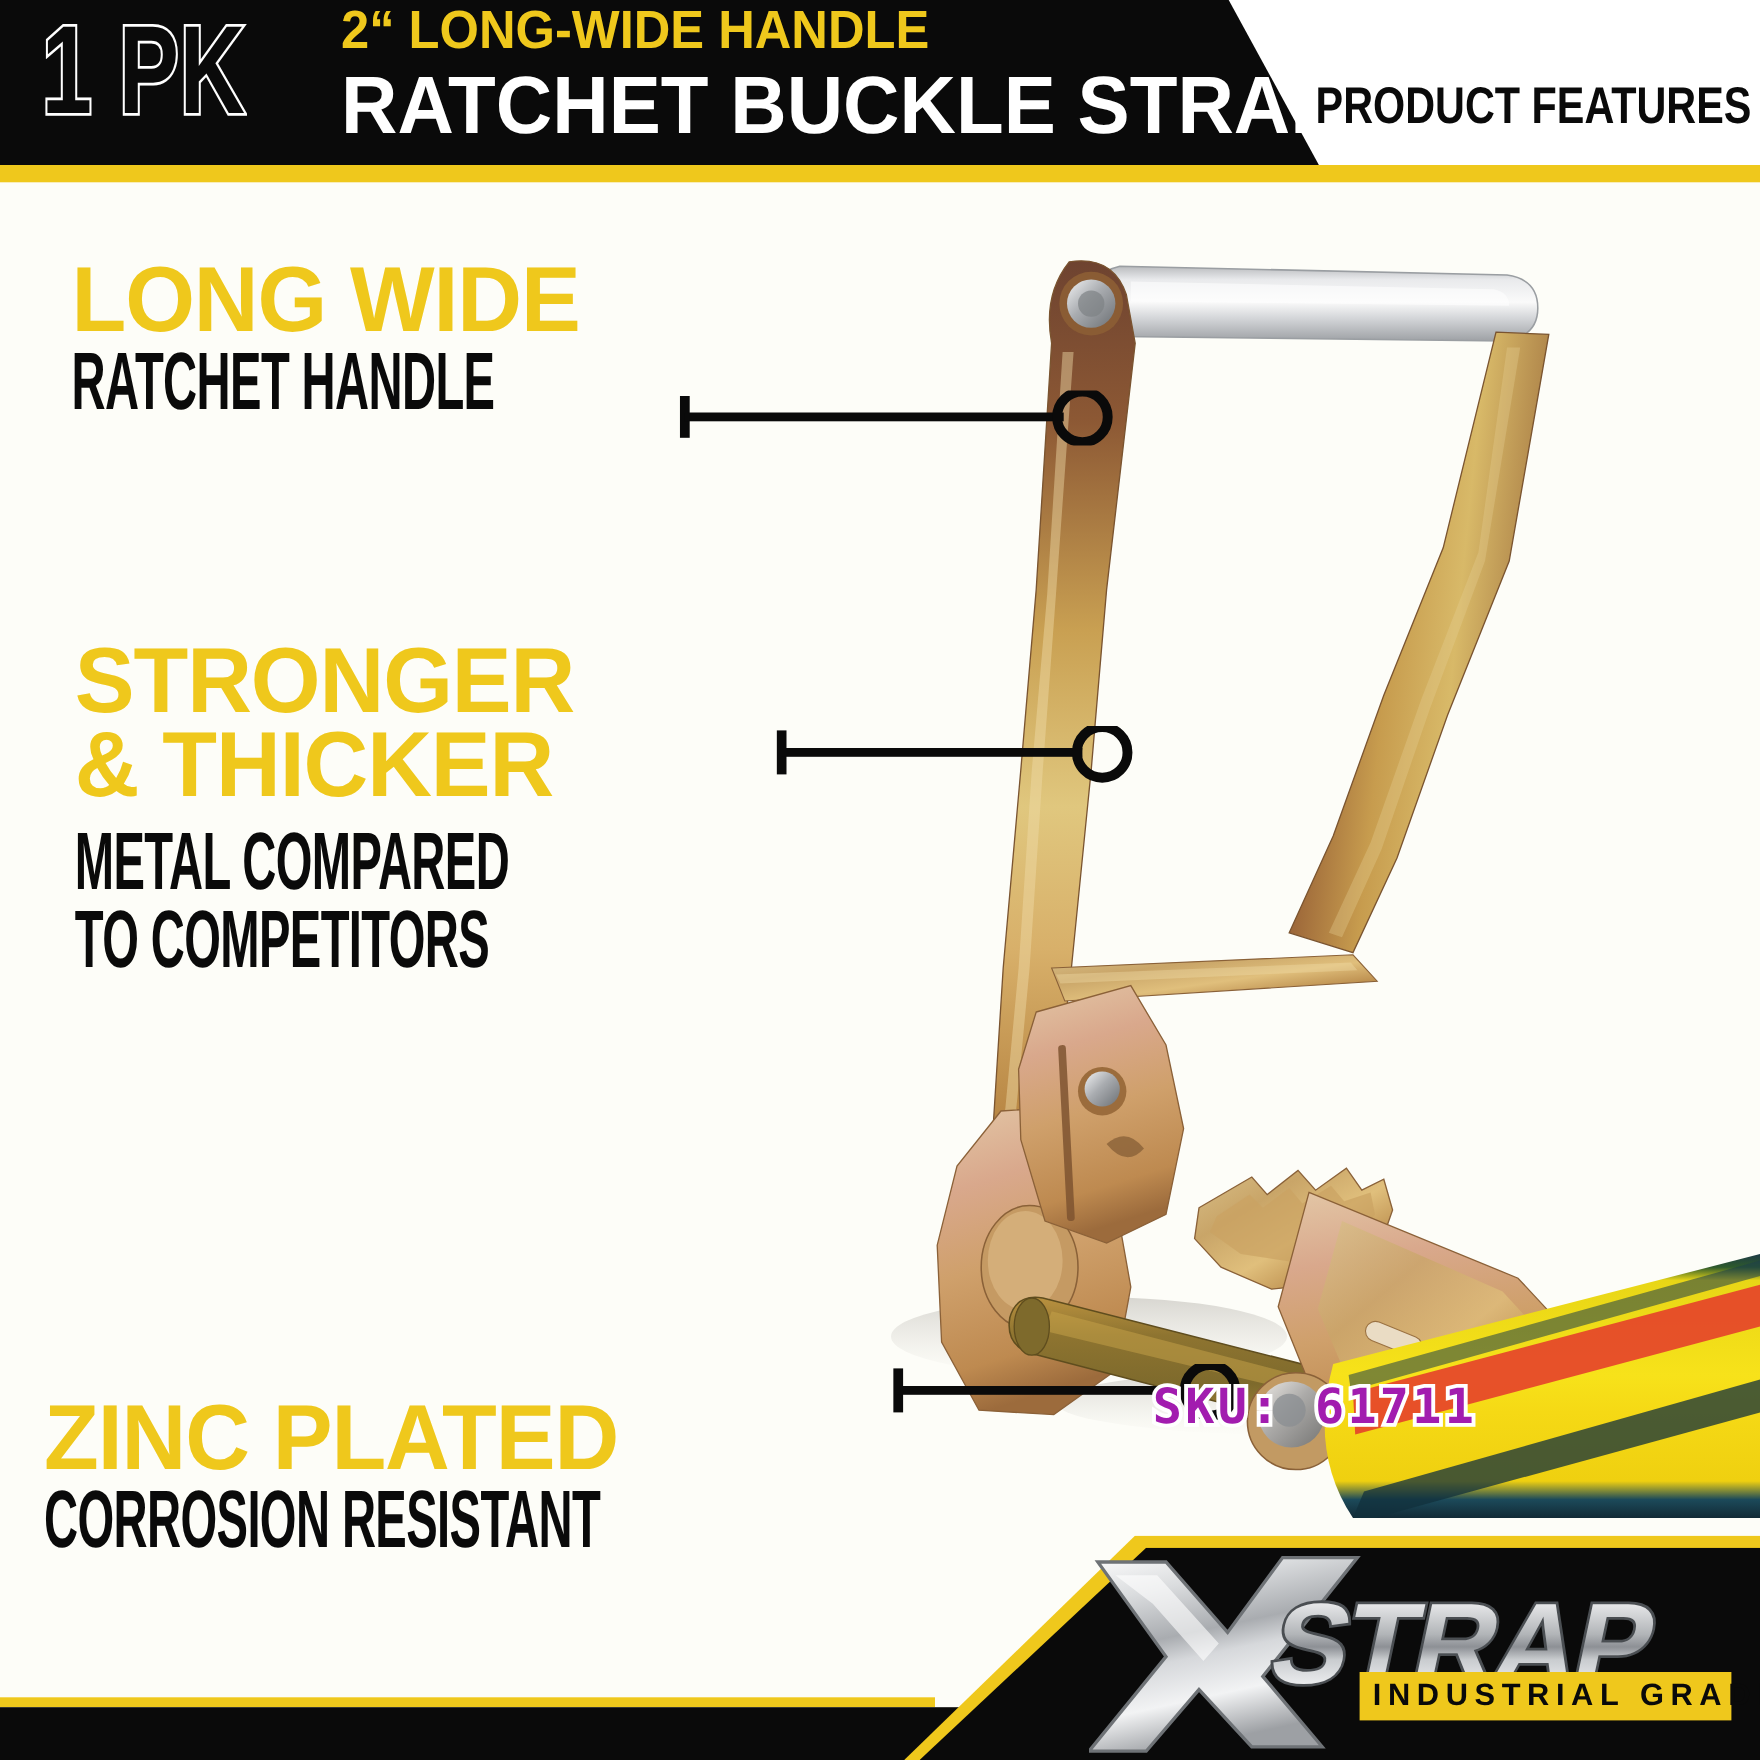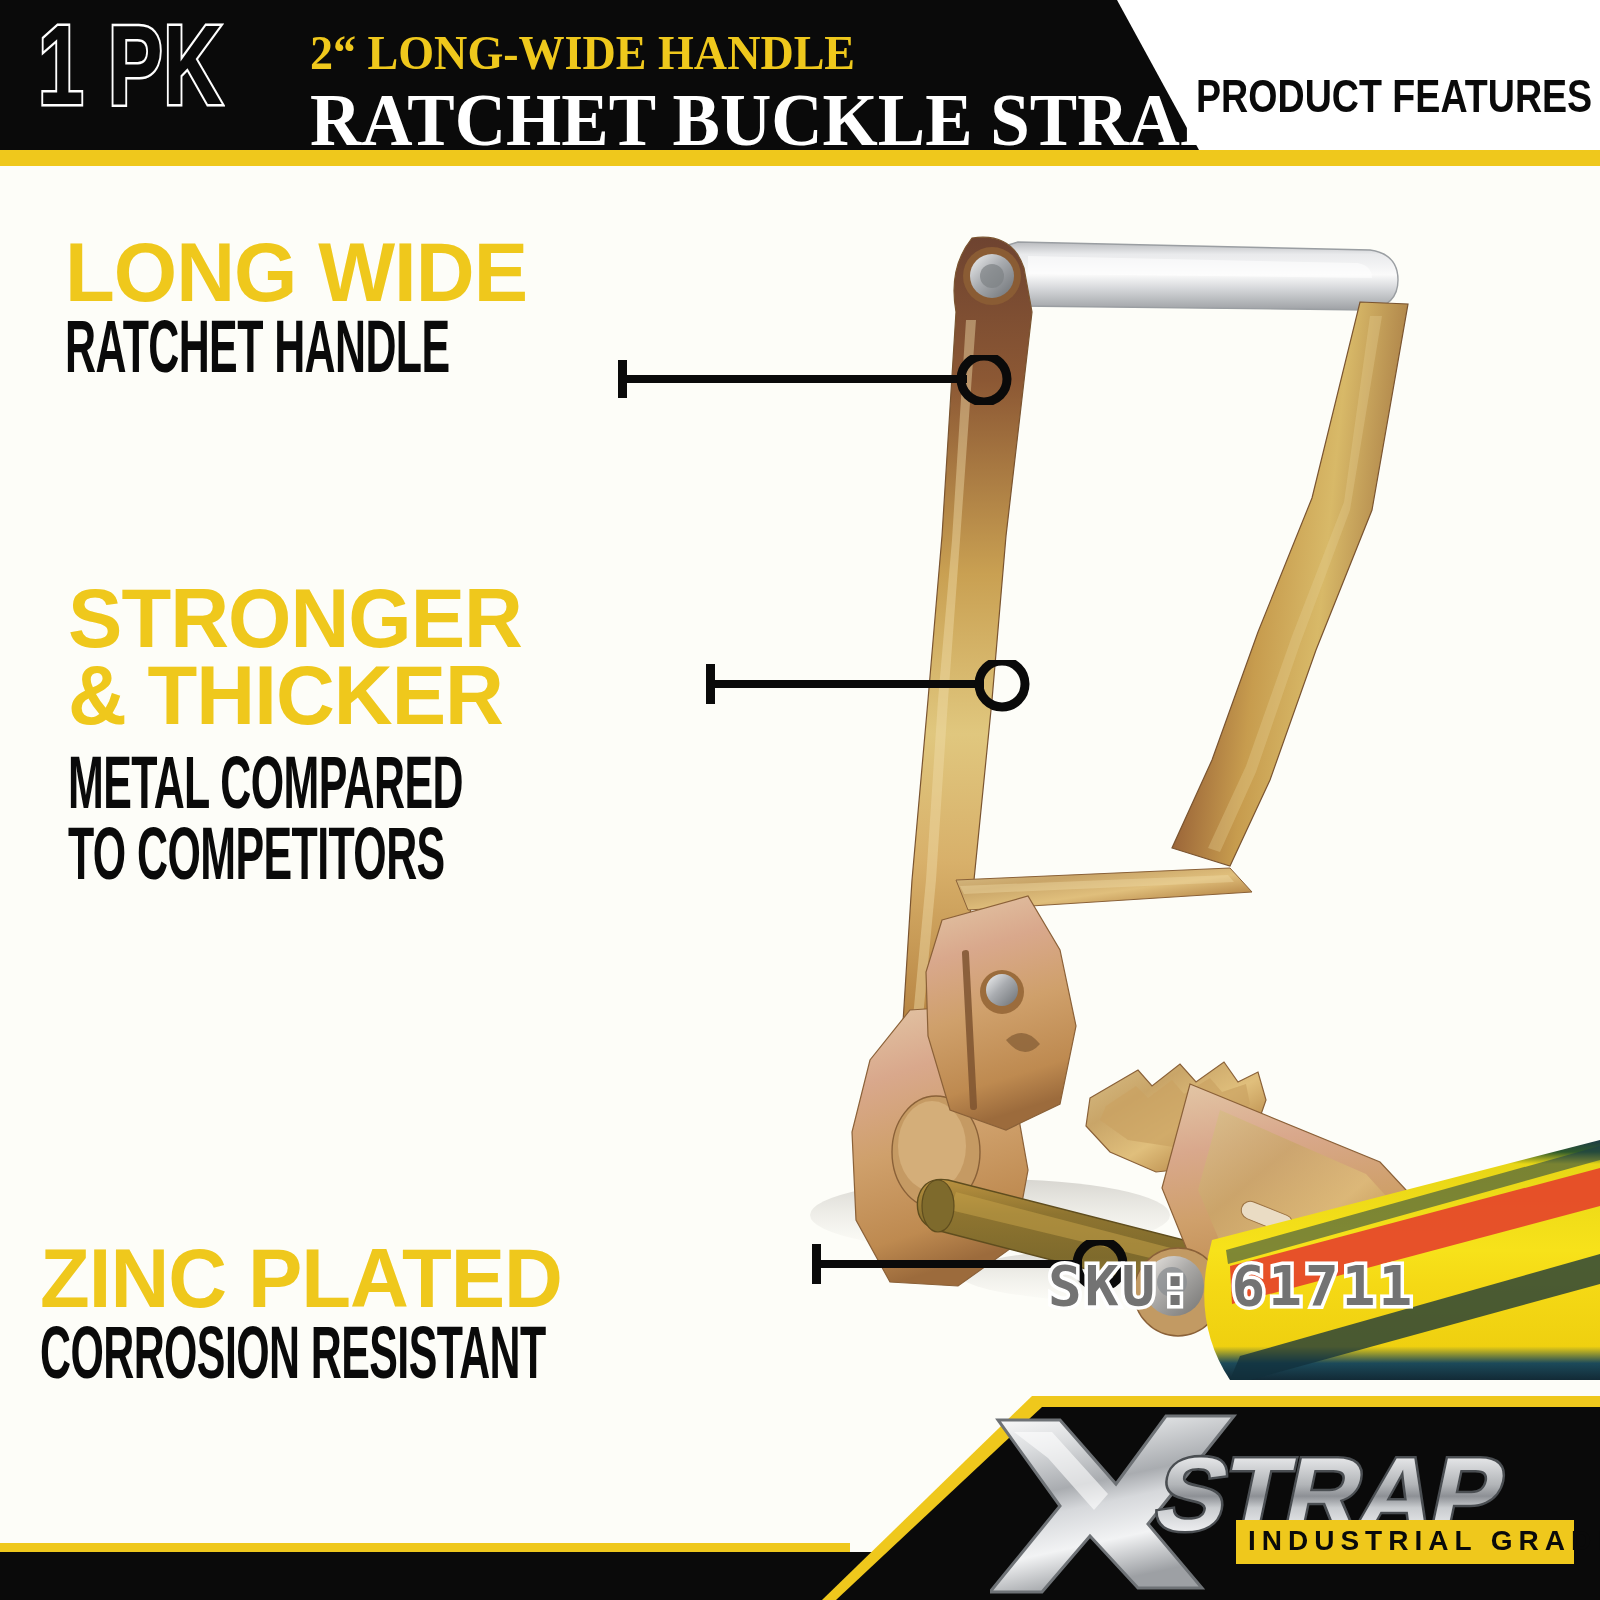--- a/index.html
+++ b/index.html
@@ -30,21 +30,21 @@
     font-family:"Liberation Sans", sans-serif;
     font-size:114px;font-weight:bold;line-height:1;
     letter-spacing:1px;
     transform:scaleX(0.72);transform-origin:left top;
     color:#0A0A0A;
     -webkit-text-stroke:5px #ffffff;
     paint-order:stroke fill;
     white-space:nowrap;
   }
   #title-block{
-    position:absolute;left:310px;top:28px;width:760px;font-family:Liberation Serif, serif;
+    position:absolute;left:310px;top:4px;width:760px;
   }
   #title-line1{
     font-size:49px;font-weight:bold;line-height:1;
     color:#EFC81C;letter-spacing:0px;
     transform:scaleX(0.94);transform-origin:left top;
     white-space:nowrap;
   }
   #title-line2{
     margin-top:6px;
     font-size:74px;font-weight:bold;line-height:1;
@@ -69,37 +69,37 @@
     white-space:nowrap;
   }
   .feature-sub{
     font-size:74px;font-weight:bold;line-height:0.96;
     color:#0A0A0A;letter-spacing:-1px;
     transform:scaleX(0.58);transform-origin:left top;
     white-space:nowrap;
   }
   #feature-1{top:234px;margin-left:25px;}
   #feature-2{top:580px;margin-left:28px;}
-  #feature-3{top:1240px;}
+  #feature-3{top:1268px;}
 
   
   .callout{position:absolute;}
 
   
   #product{
     position:absolute;left:760px;top:180px;width:840px;height:1200px;
   }
 
   
   #sku{
     position:absolute;left:1048px;top:1258px;
     font-family:"DejaVu Sans Mono", monospace;
-    font-size:56px;font-weight:bold;line-height:1;
+    font-size:44px;font-weight:bold;line-height:1;
     letter-spacing:3px;
-    color:#737373;
+    color:#a21caf;
     -webkit-text-stroke:7px #ffffff;
     paint-order:stroke fill;
     white-space:nowrap;
   }
 
   
   #footer-rule{
     position:absolute;left:0;top:1543px;width:850px;height:9px;
     background:#EFC81C;
   }

